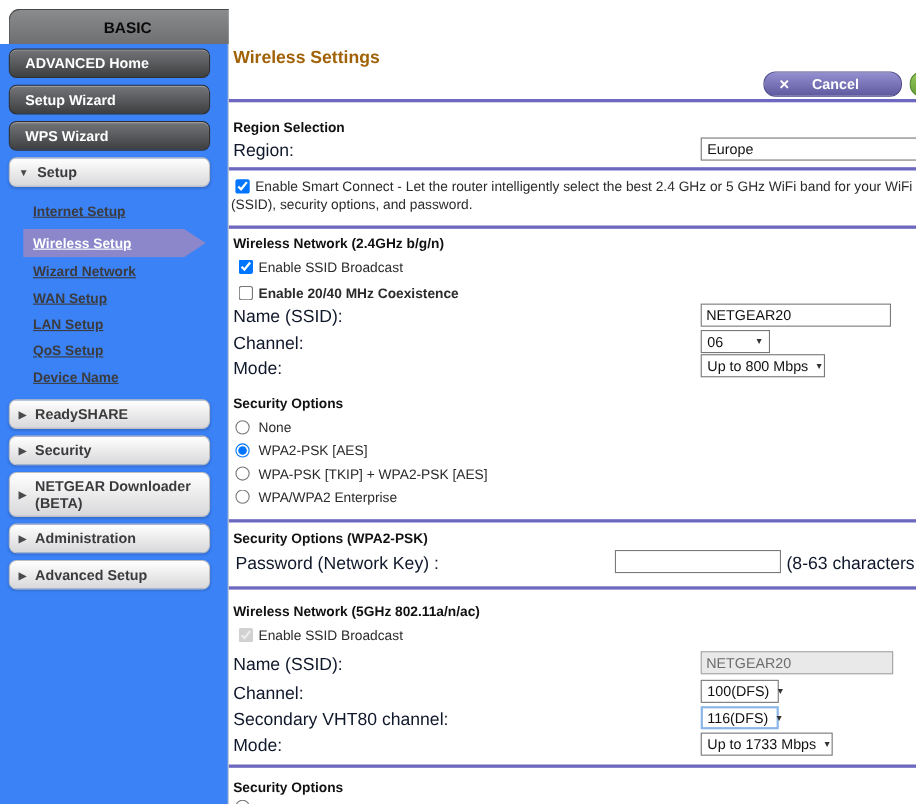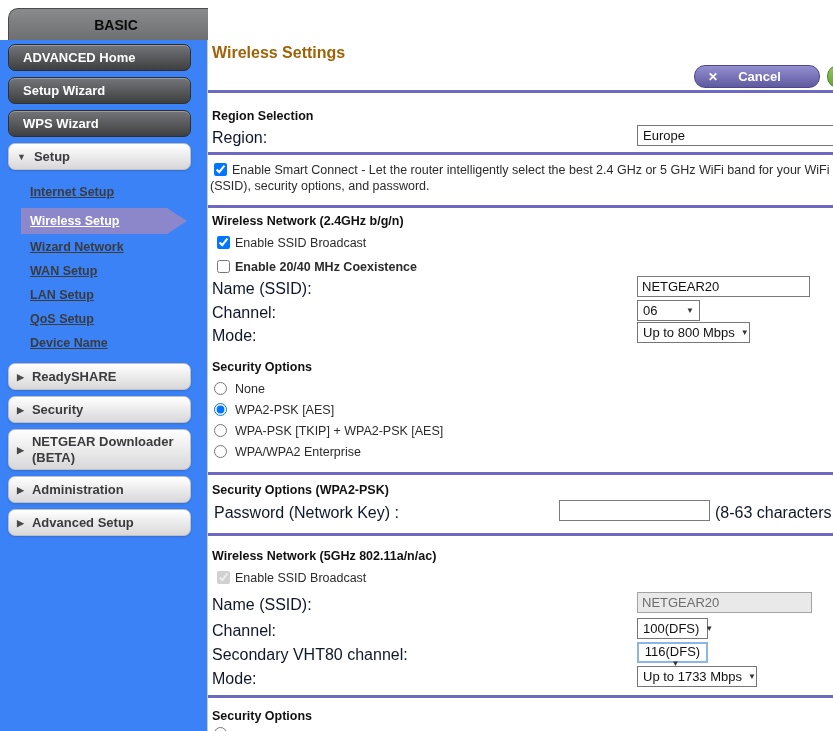--- a/index.html
+++ b/index.html
@@ -74,21 +74,21 @@
     position:absolute; height:21px; border:1px solid #7a7a7c; background:#fff;
     font-family:"Liberation Sans", sans-serif; font-size:13px; color:#111; padding:1px 4px;
   }
   .txt:disabled { background:#e9e9e9; border-color:#a3a3a5; color:#6d6d6f; }
   .sel {
     position:absolute; height:21px; border:1px solid #767678; background:#fff;
     display:flex; align-items:center; justify-content:space-between;
     font-size:13px; color:#111; padding:0 5px; cursor:pointer; white-space:nowrap;
   }
   .sel .caret { font-size:8px; color:#333; margin-left:6px; }
-  .sel.focused { border:2px solid #8ab6e8; padding:0 4px;flex-direction:column; }
+  .sel.focused { border:2px solid #8ab6e8; padding:0 4px; }
   .btn-cancel {
     position:absolute; left:486px; top:65px; width:126px; height:23px;
     background:linear-gradient(#948fd0,#5f599f);
     border:1px solid #4d4889; border-radius:11px;
     display:flex; align-items:center; cursor:pointer;
     color:#fff; font-size:13px; font-weight:bold;
   }
   .btn-cancel .x { margin-left:13px; font-size:12px; }
   .btn-cancel .c { flex:1; text-align:center; margin-right:18px; }
   .btn-apply {

